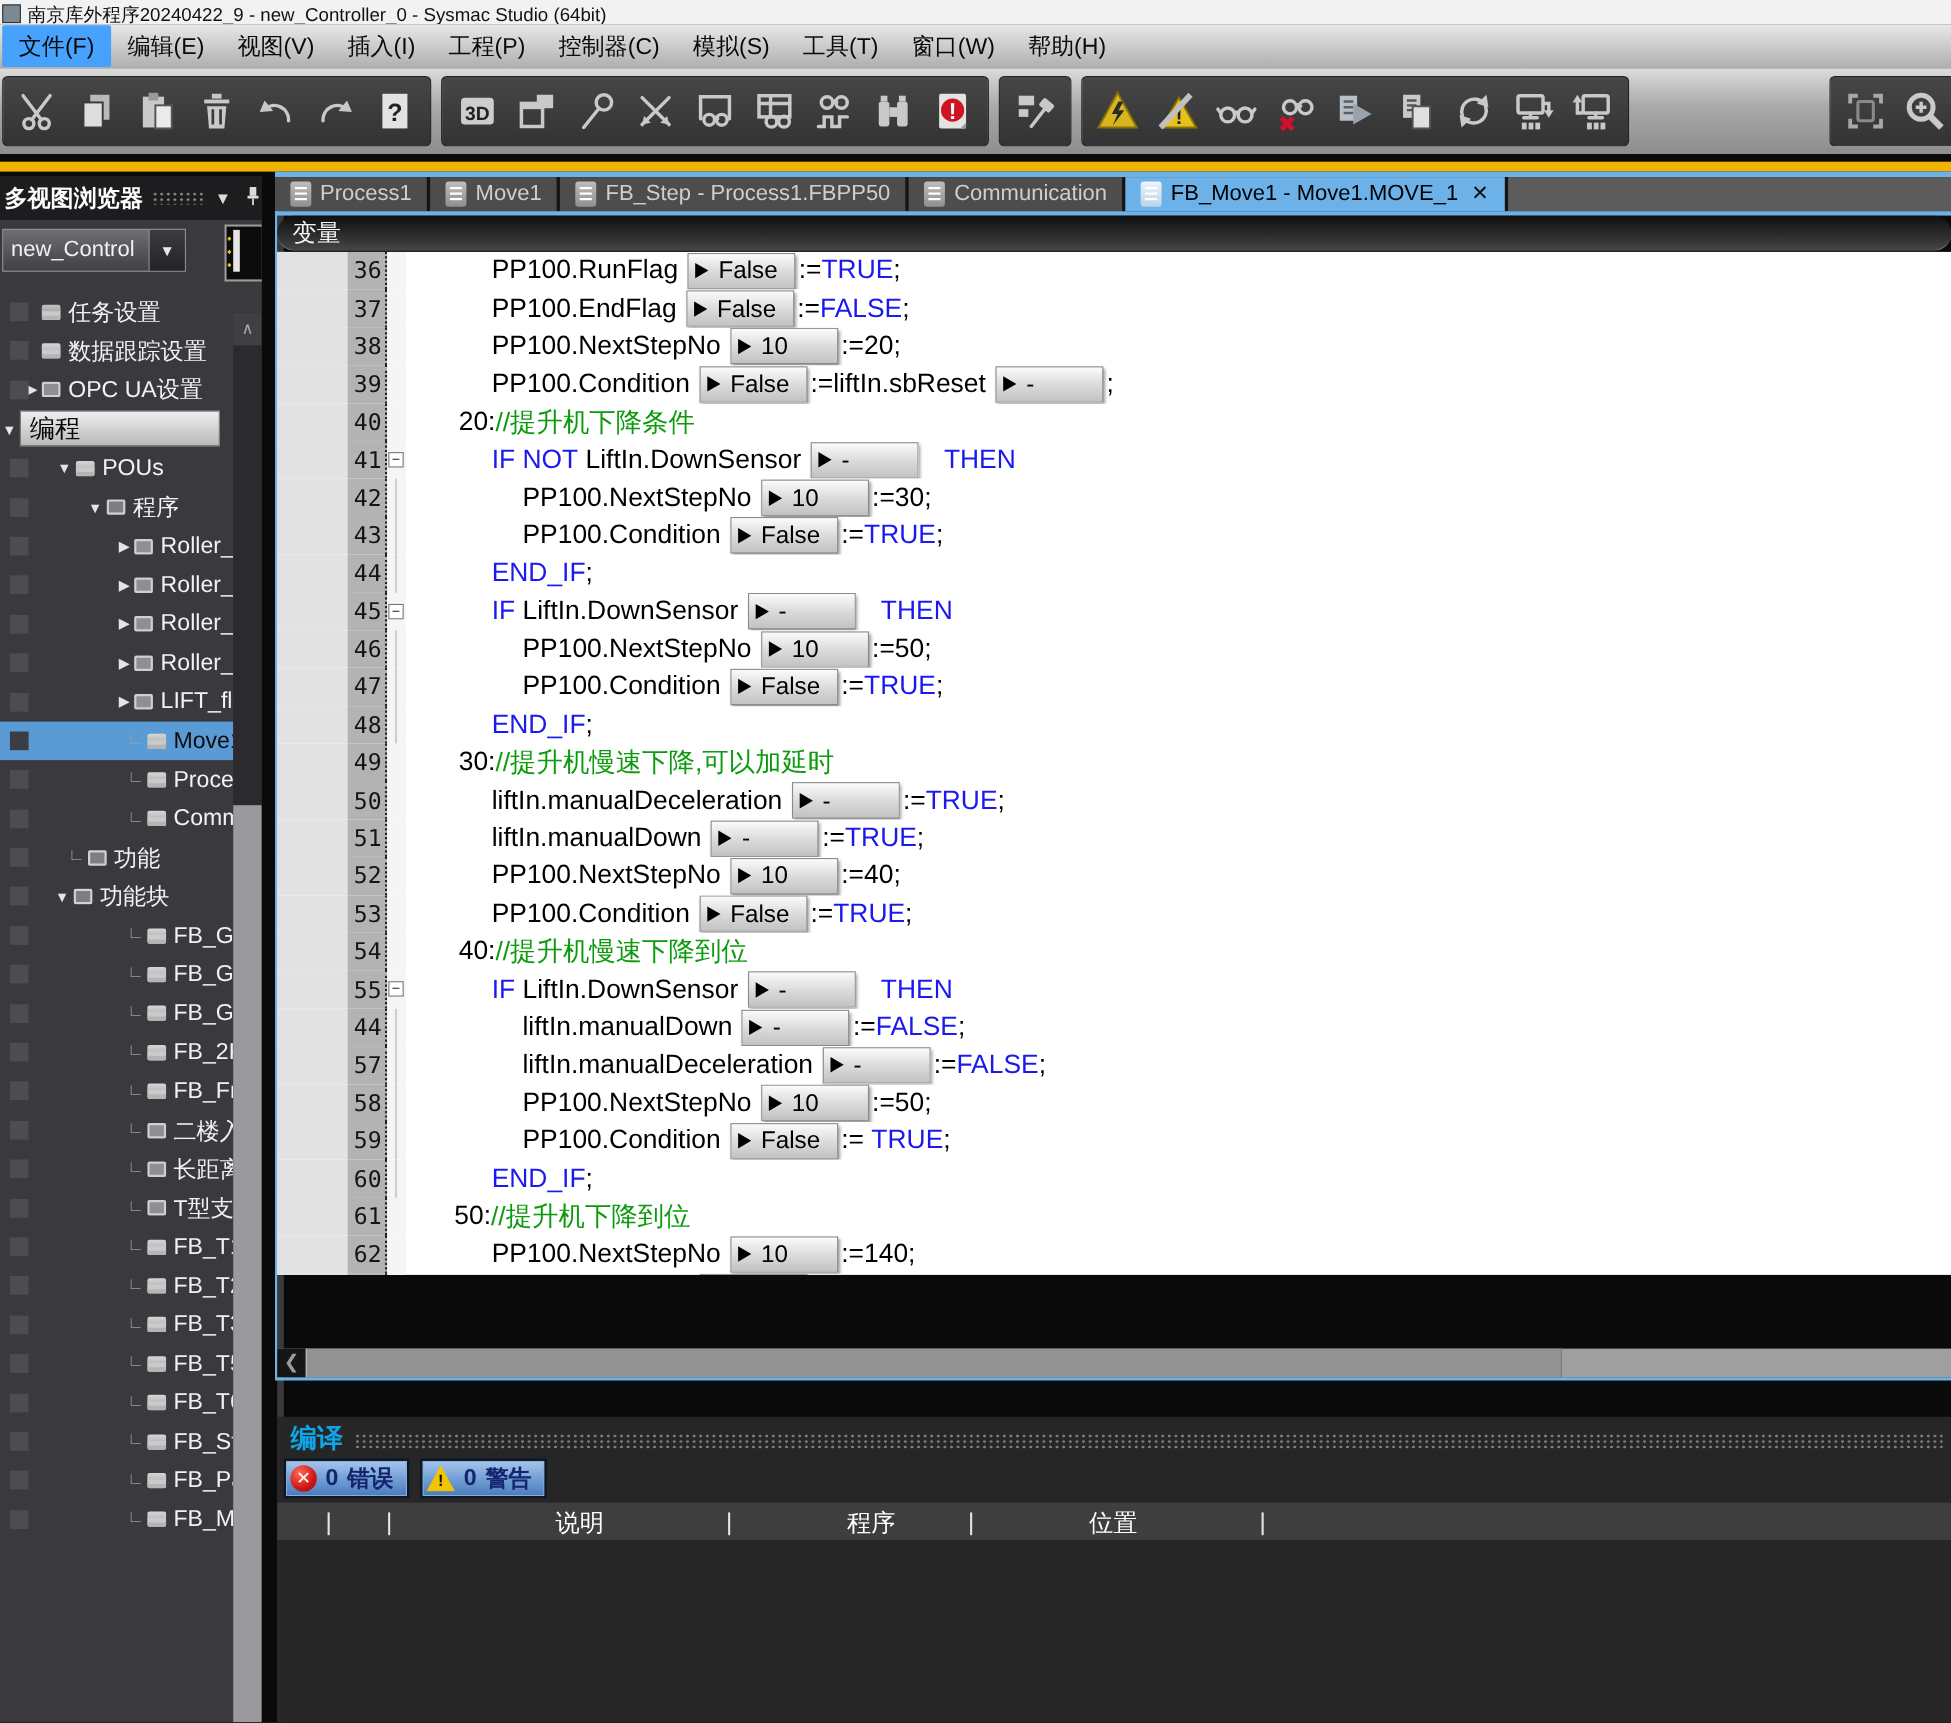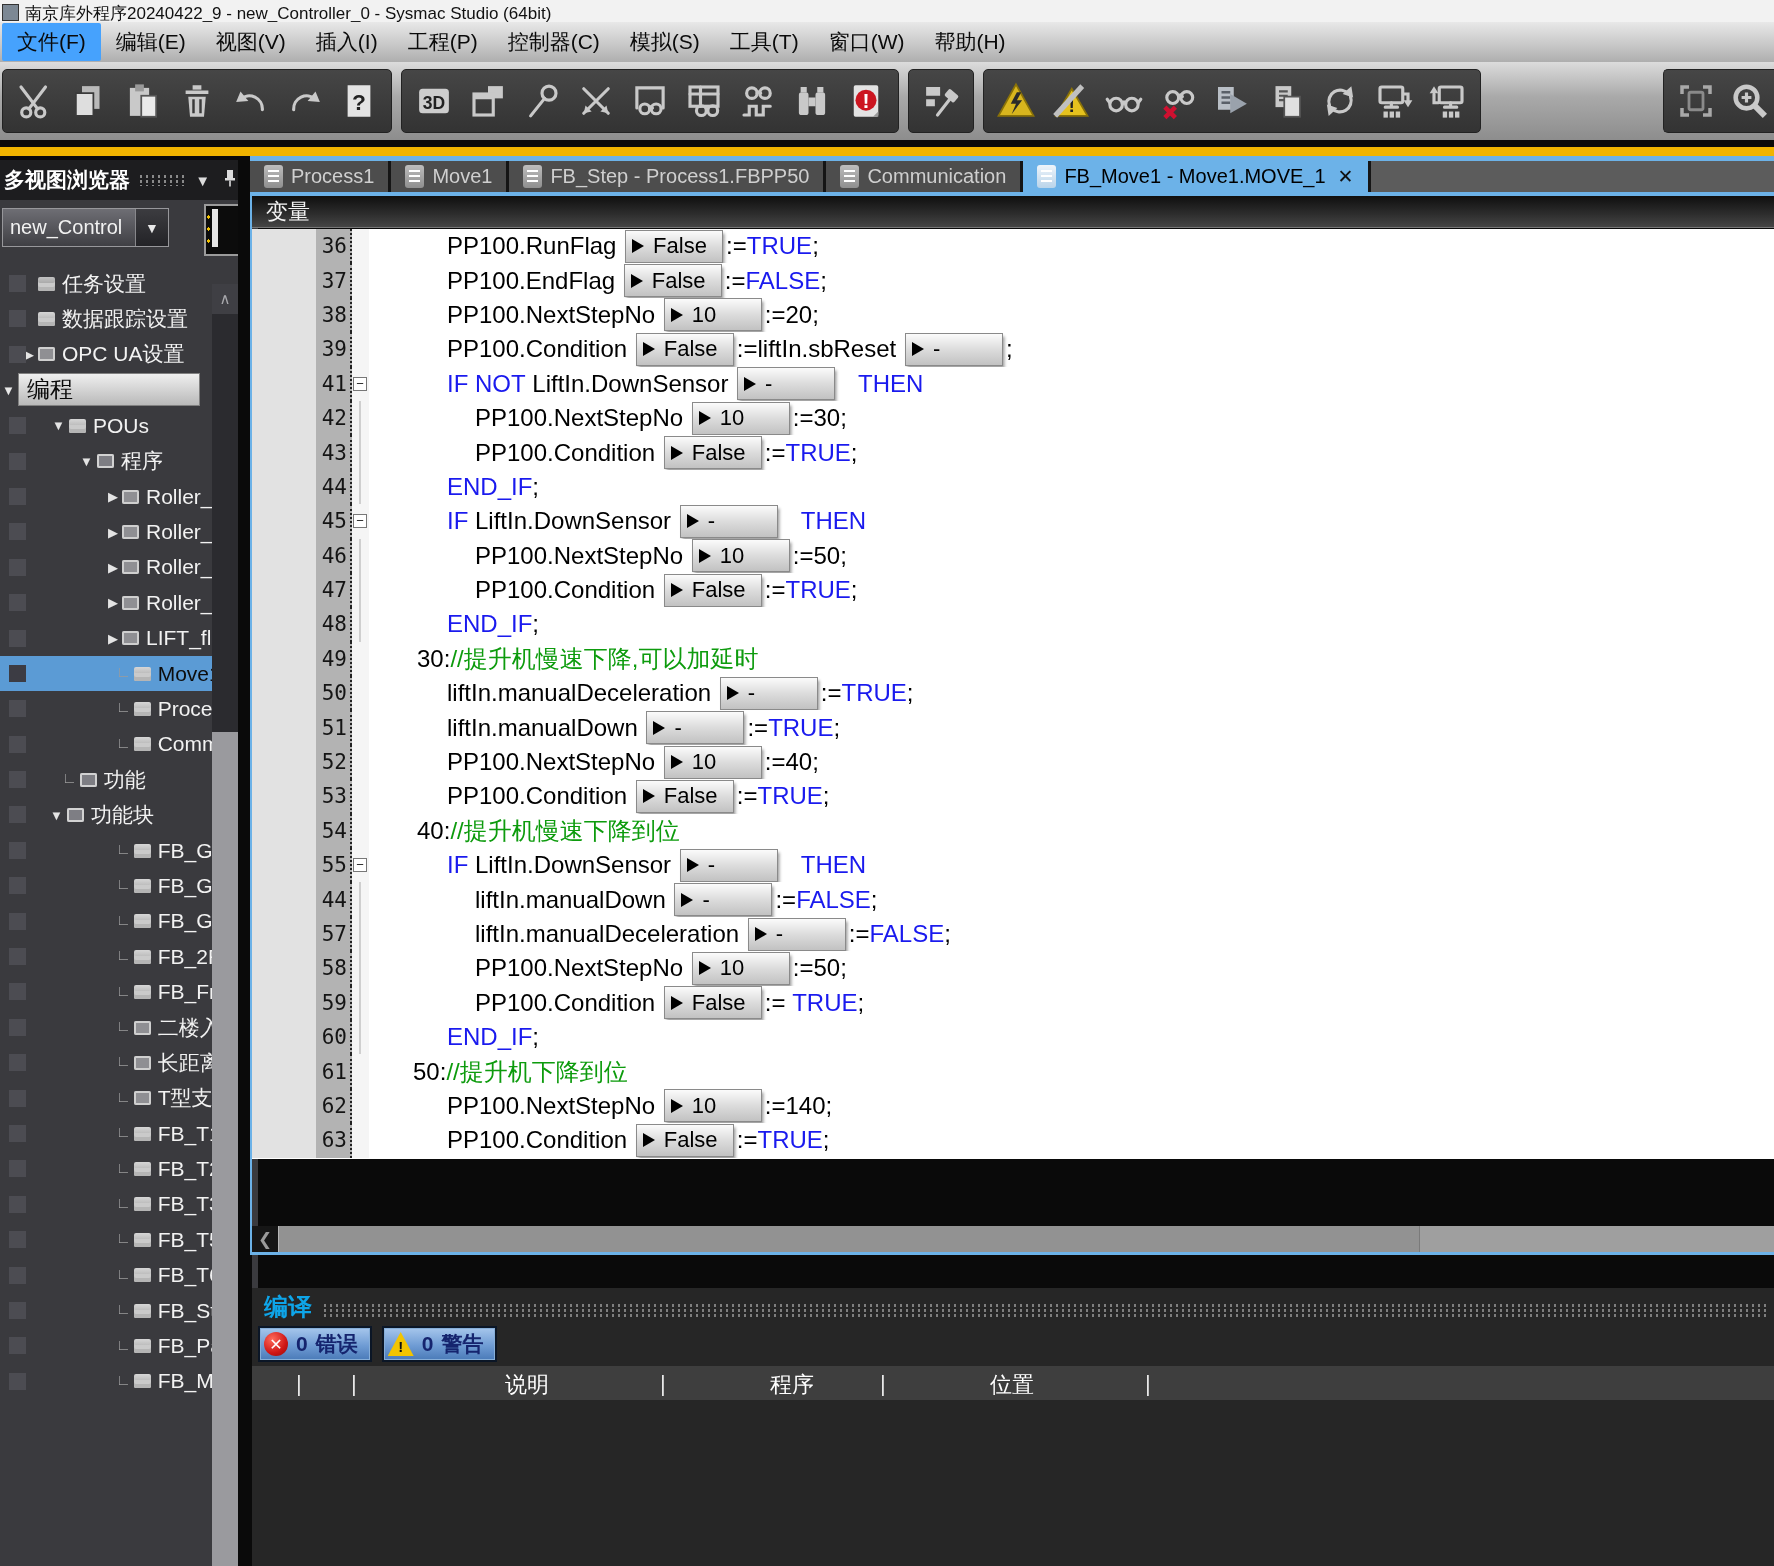--- a/index.html
+++ b/index.html
@@ -86,21 +86,21 @@
                   box-shadow:0 5px 0 #fff,0 10px 0 #fff;}
   .tab.active .tabicon{background:linear-gradient(180deg,#eef4fa,#b9d4ea);}
   .tabclose{font-size:19px;font-weight:bold;color:#111;margin-left:4px;}
   .tabline{position:absolute;left:250px;top:192px;width:1524px;height:4px;background:#6cb2e8;}
   .blue-left{position:absolute;left:250px;top:192px;width:2px;height:1062px;background:#6cb2e8;}
   .blue-bottom{position:absolute;left:250px;top:1252px;width:1524px;height:3px;background:#6cb2e8;}
 
   .varbar{position:absolute;left:252px;top:196px;width:1522px;height:32px;
           background:linear-gradient(180deg,#0f0f0f,#2e2e2e 60%,#454545);
           display:flex;align-items:center;color:#f2f2f2;font-size:22px;padding-left:14px;box-sizing:border-box;
-          border-bottom:1px solid #777;}
+          border-bottom:1px solid #777;border-radius:16px;}
 
   .code{position:absolute;left:252px;top:229px;width:1522px;height:930px;background:#ffffff;overflow:hidden;}
   .crow{display:flex;height:34.4px;align-items:center;}
   .cmargin{width:64px;height:100%;background:#e2e2e2;flex:0 0 auto;}
   .cnum{width:36px;height:100%;background:#b3b3b3;flex:0 0 auto;color:#141414;
         font-family:"DejaVu Sans Mono",monospace;font-size:21px;display:flex;align-items:center;justify-content:flex-end;
         padding-right:3px;box-sizing:border-box;border-right:2px dotted #222;}
   .cfold{width:17px;height:100%;background:#f5f5f5;flex:0 0 auto;position:relative;}
   .foldbox{position:absolute;left:1px;top:10px;width:14px;height:14px;background:#fff;border:1px solid #777;
            color:#222;font-size:13px;line-height:12px;text-align:center;box-sizing:border-box;}
@@ -687,20 +687,26 @@
     <span class="ctext" style="padding-left:78px"><span>PP100.NextStepNo </span><span class="vbox"><span class="tri"></span><span>10</span></span><span>:=20;</span></span>
       </div>
       <div class="crow">
         <span class="cmargin"></span>
     <span class="cnum">39</span>
     <span class="cfold"></span>
     <span class="ctext" style="padding-left:78px"><span>PP100.Condition </span><span class="vbox"><span class="tri"></span><span>False</span></span><span>:=liftIn.sbReset </span><span class="vbox"><span class="tri"></span><span>-</span></span><span>;</span></span>
       </div>
       <div class="crow">
         <span class="cmargin"></span>
+    <span class="cnum">40</span>
+    <span class="cfold"></span>
+    <span class="ctext" style="padding-left:48px"><span>20:</span><span class="cm">//提升机下降条件</span></span>
+      </div>
+      <div class="crow">
+        <span class="cmargin"></span>
     <span class="cnum">41</span>
     <span class="cfold">
           <span class="foldbox">−</span>
         </span>
     <span class="ctext" style="padding-left:78px"><span class="kw">IF NOT</span><span> LiftIn.DownSensor </span><span class="vbox"><span class="tri"></span><span>-</span></span><span>   </span><span class="kw">THEN</span></span>
       </div>
       <div class="crow">
         <span class="cmargin"></span>
     <span class="cnum">42</span>
     <span class="cfold">

